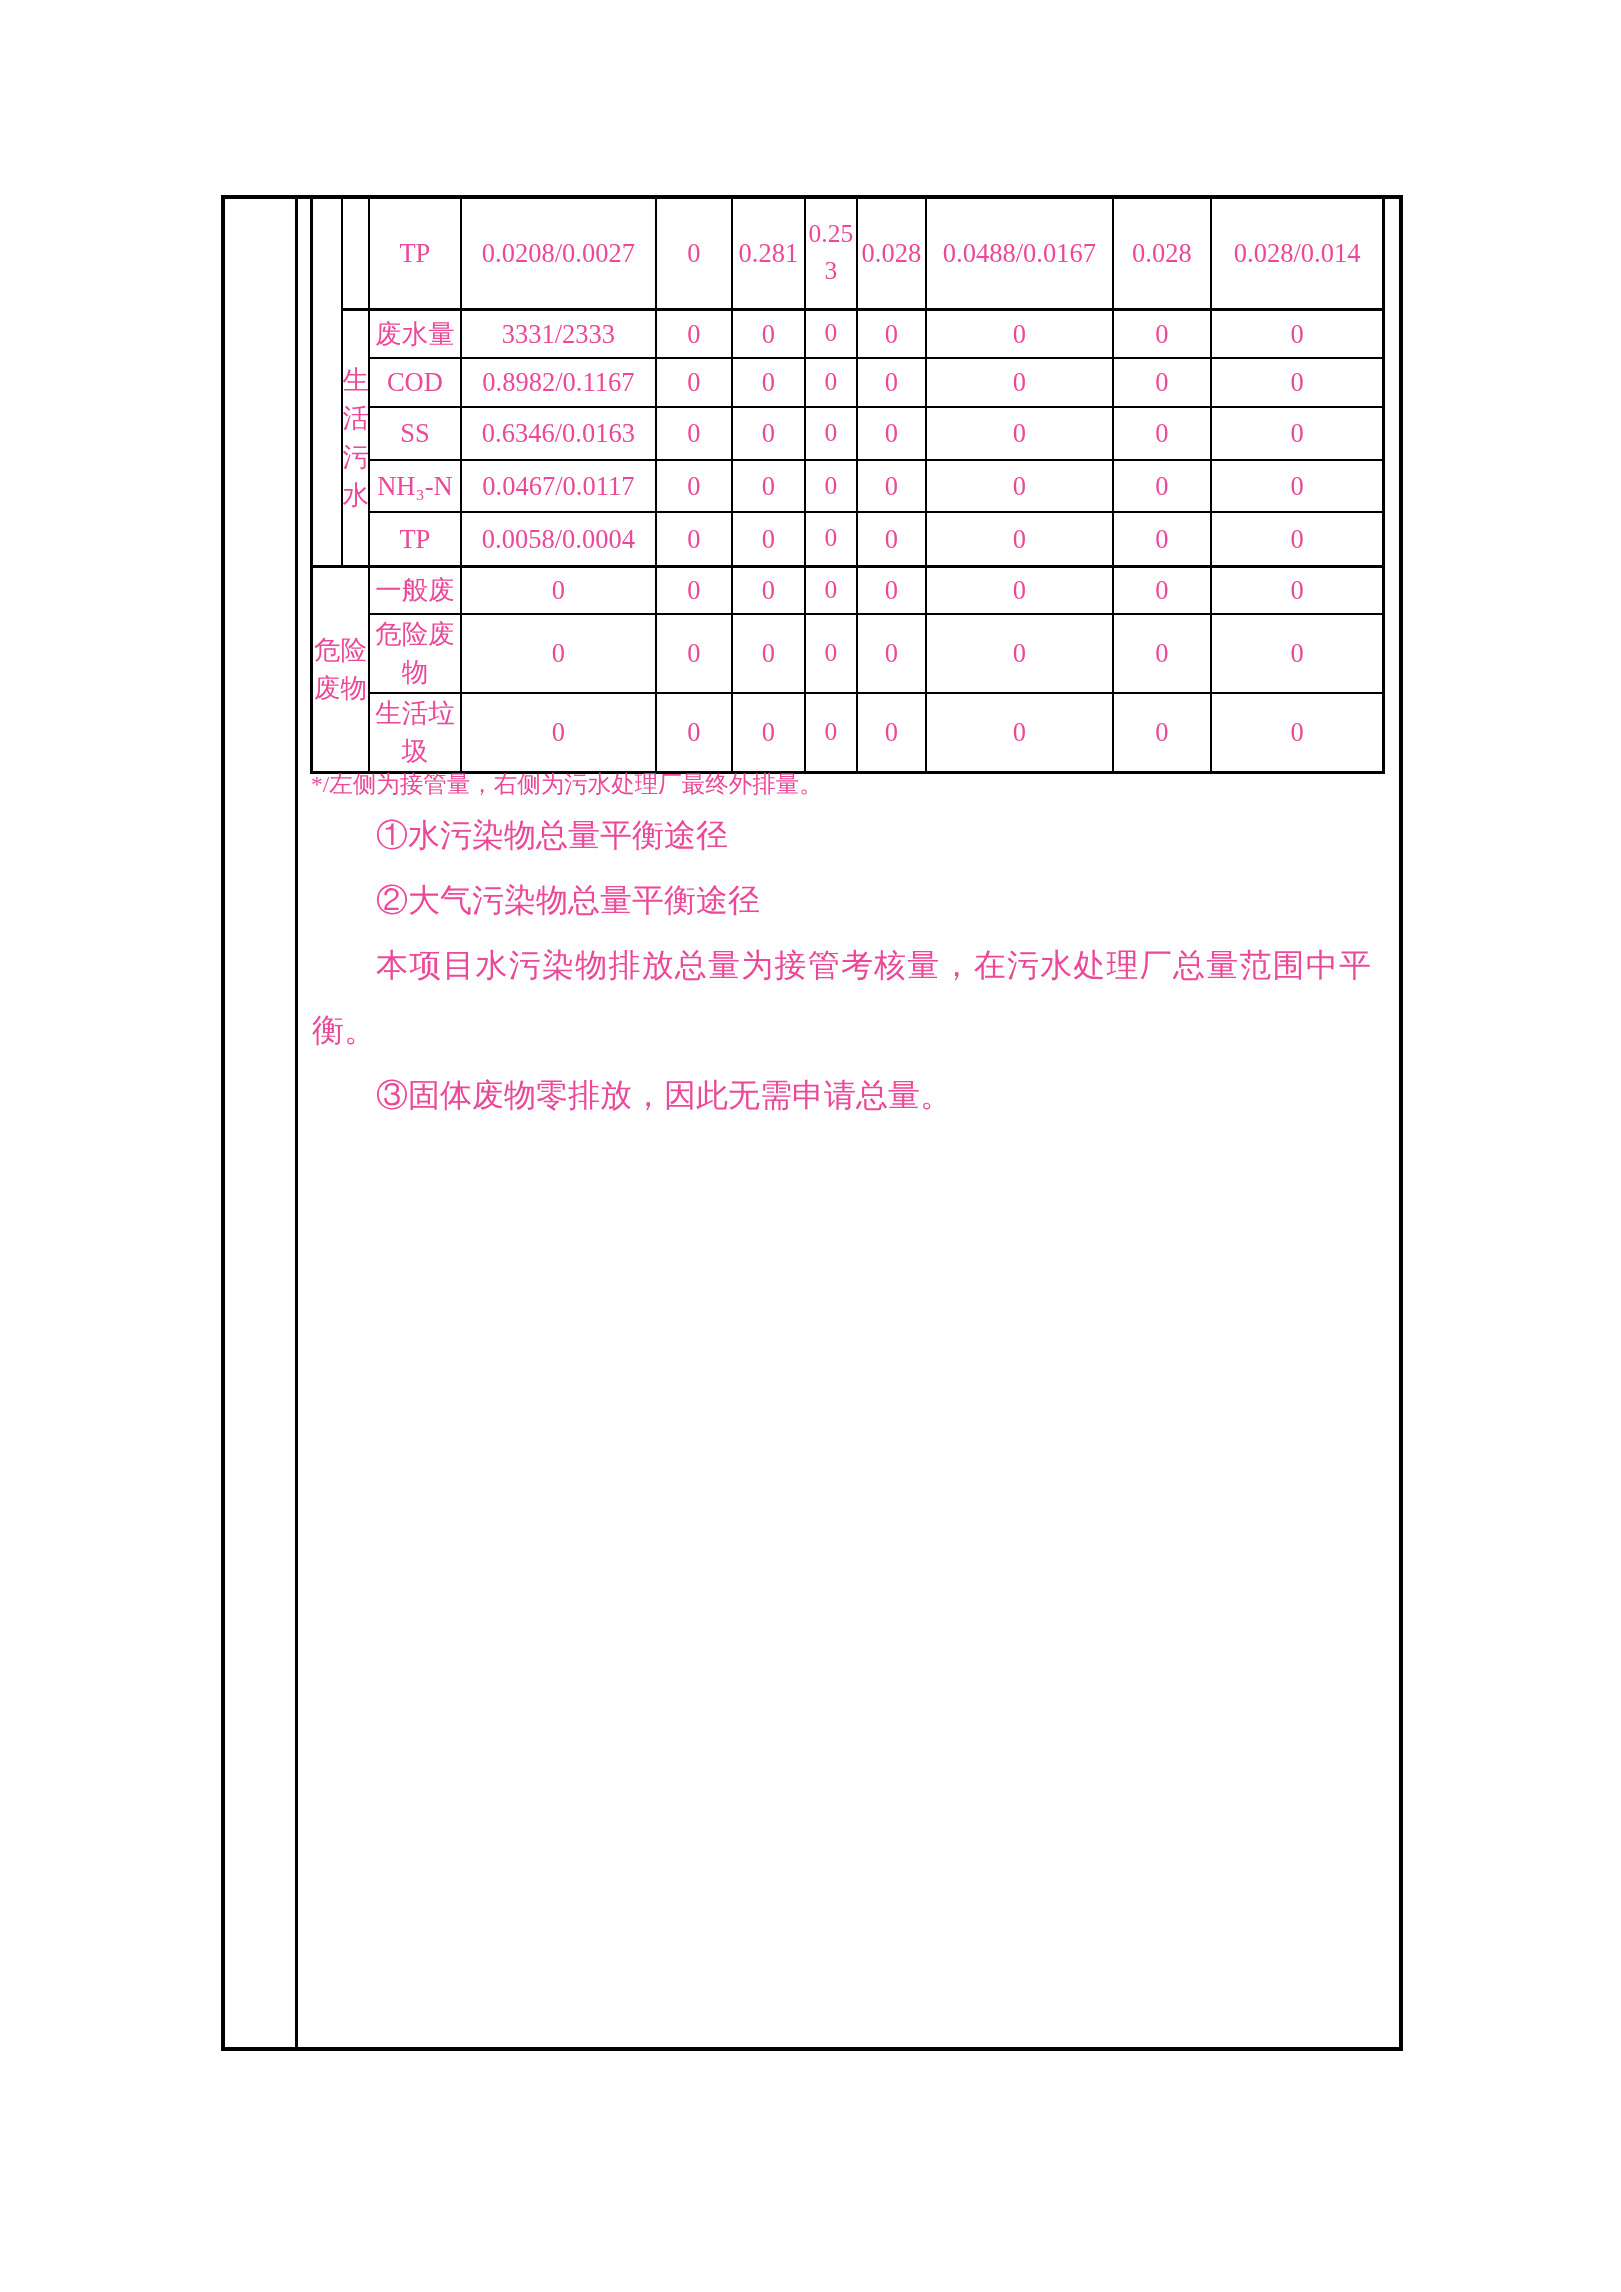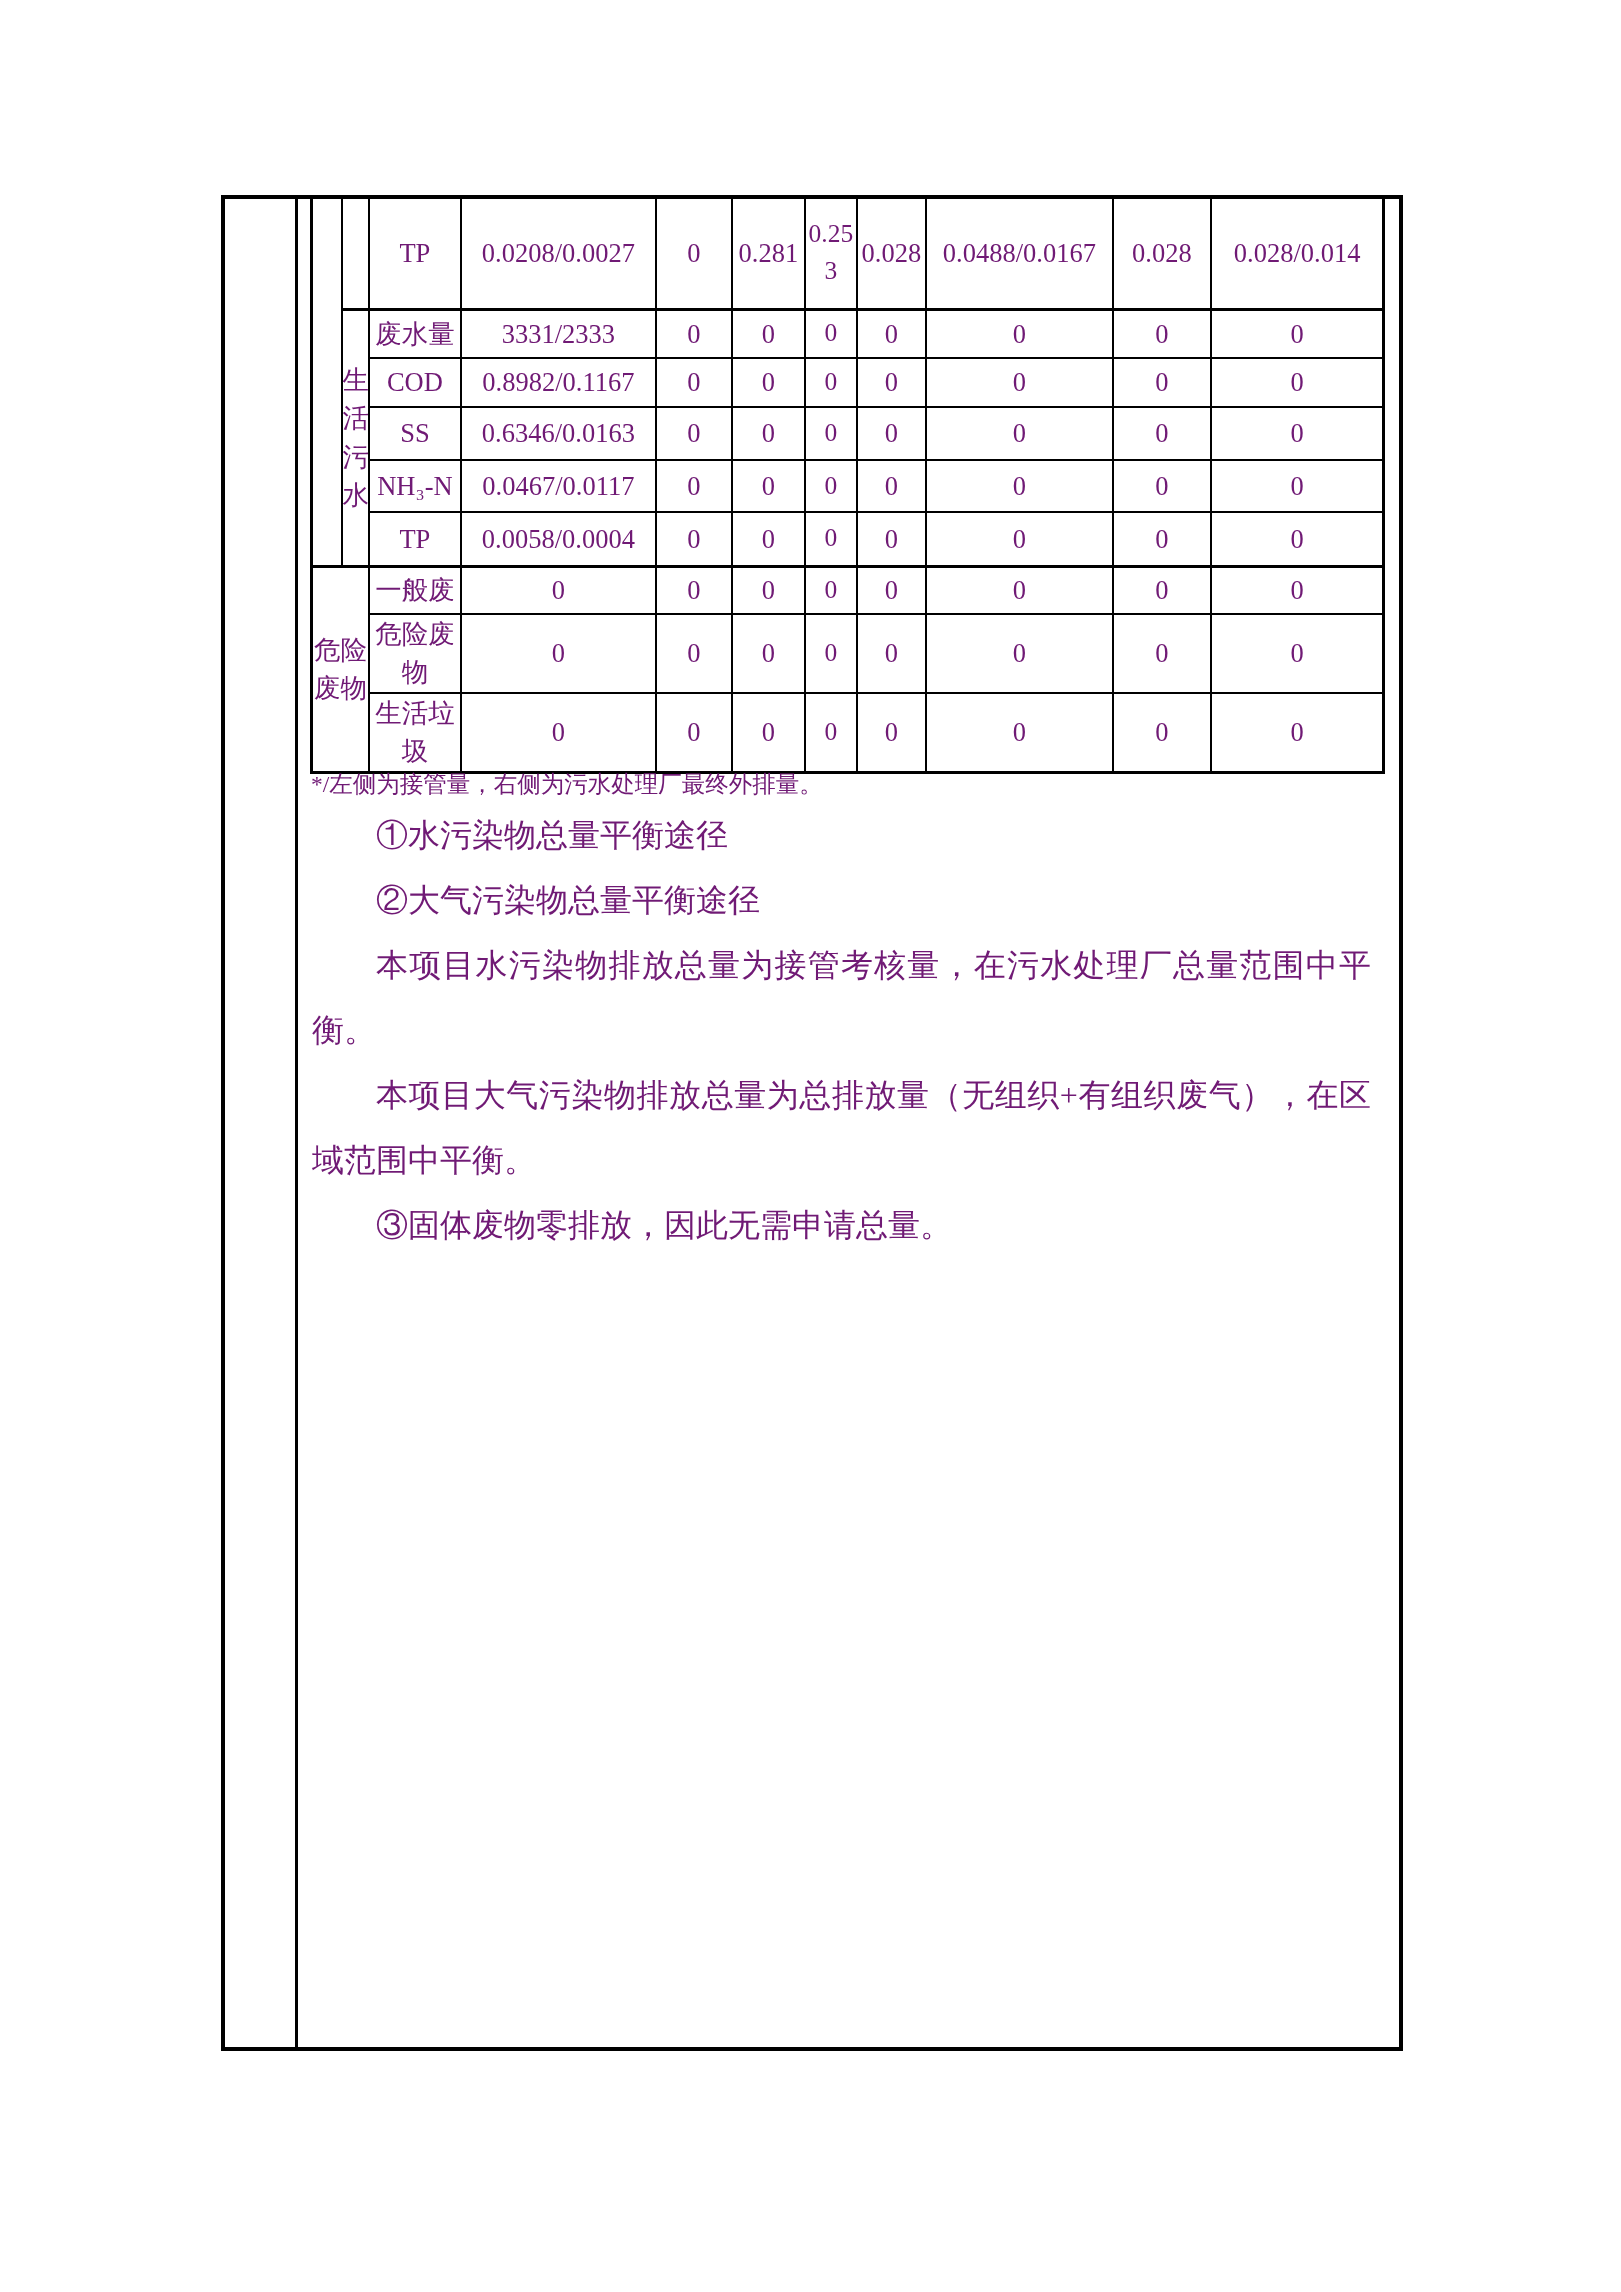--- a/index.html
+++ b/index.html
@@ -1,18 +1,18 @@
 <!DOCTYPE html>
 <html><head>
 <meta charset="utf-8">
 <style>
   html,body{margin:0;padding:0;background:#888;}
   .page{
     position:relative;width:1621px;height:2293px;background:#ffffff;
-    font-family:"Liberation Serif","DejaVu Serif",serif;color:#701a75;
+    font-family:"Liberation Serif","DejaVu Serif",serif;color:#ec4899;
     margin:0 auto;overflow:hidden;
   }
   
   .outer{
     position:absolute;left:221px;top:195px;width:1182px;height:1856px;
     border:4.9px solid #000;box-sizing:border-box;
   }
   
   .vline{
     position:absolute;left:70px;top:0;bottom:0;width:2.9px;background:#000;
@@ -176,19 +176,18 @@
           </tr>
         </tbody>
     </table>
 
     <div class="footnote">*/左侧为接管量，右侧为污水处理厂最终外排量。</div>
 
     <div class="paras">
       <p>①水污染物总量平衡途径</p>
       <p>②大气污染物总量平衡途径</p>
       <p>本项目水污染物排放总量为接管考核量，在污水处理厂总量范围中平衡。</p>
-      <p>本项目大气污染物排放总量为总排放量（无组织+有组织废气），在区域范围中平衡。</p>
       <p>③固体废物零排放，因此无需申请总量。</p>
     </div>
   </div>
 
 </div>
 
 
 </body></html>

